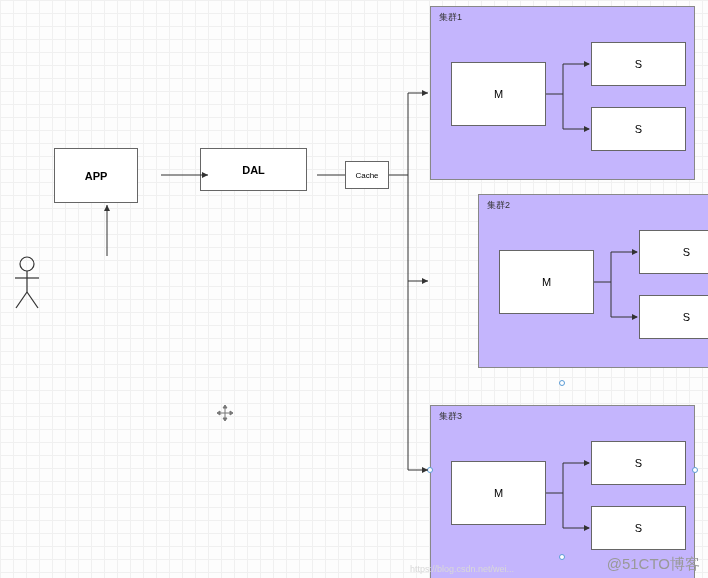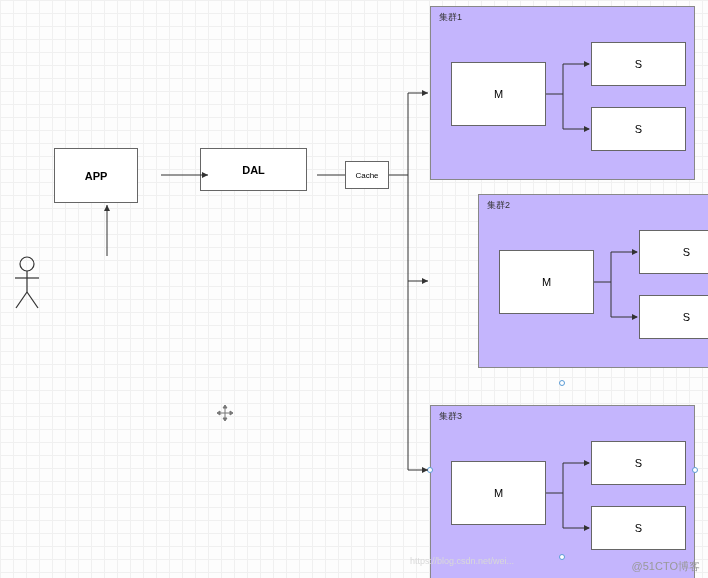--- a/index.html
+++ b/index.html
@@ -39,26 +39,26 @@
   }
   .actor {
     position: absolute;
     width: 30px;
     height: 55px;
   }
   .watermark {
     position: absolute;
     bottom: 4px;
     right: 8px;
-    font-size: 11px;
+    font-size: 15px;
     color: #999;
   }
   .faint {
     position: absolute;
-    bottom: 12px;
+    bottom: 4px;
     left: 410px;
     font-size: 9px;
     color: #d8d8d8;
   }
   svg.conn { position: absolute; top: 0; left: 0; pointer-events: none; }
   .move-icon {
     position: absolute;
     left: 216px;
     top: 404px;
     width: 18px;

